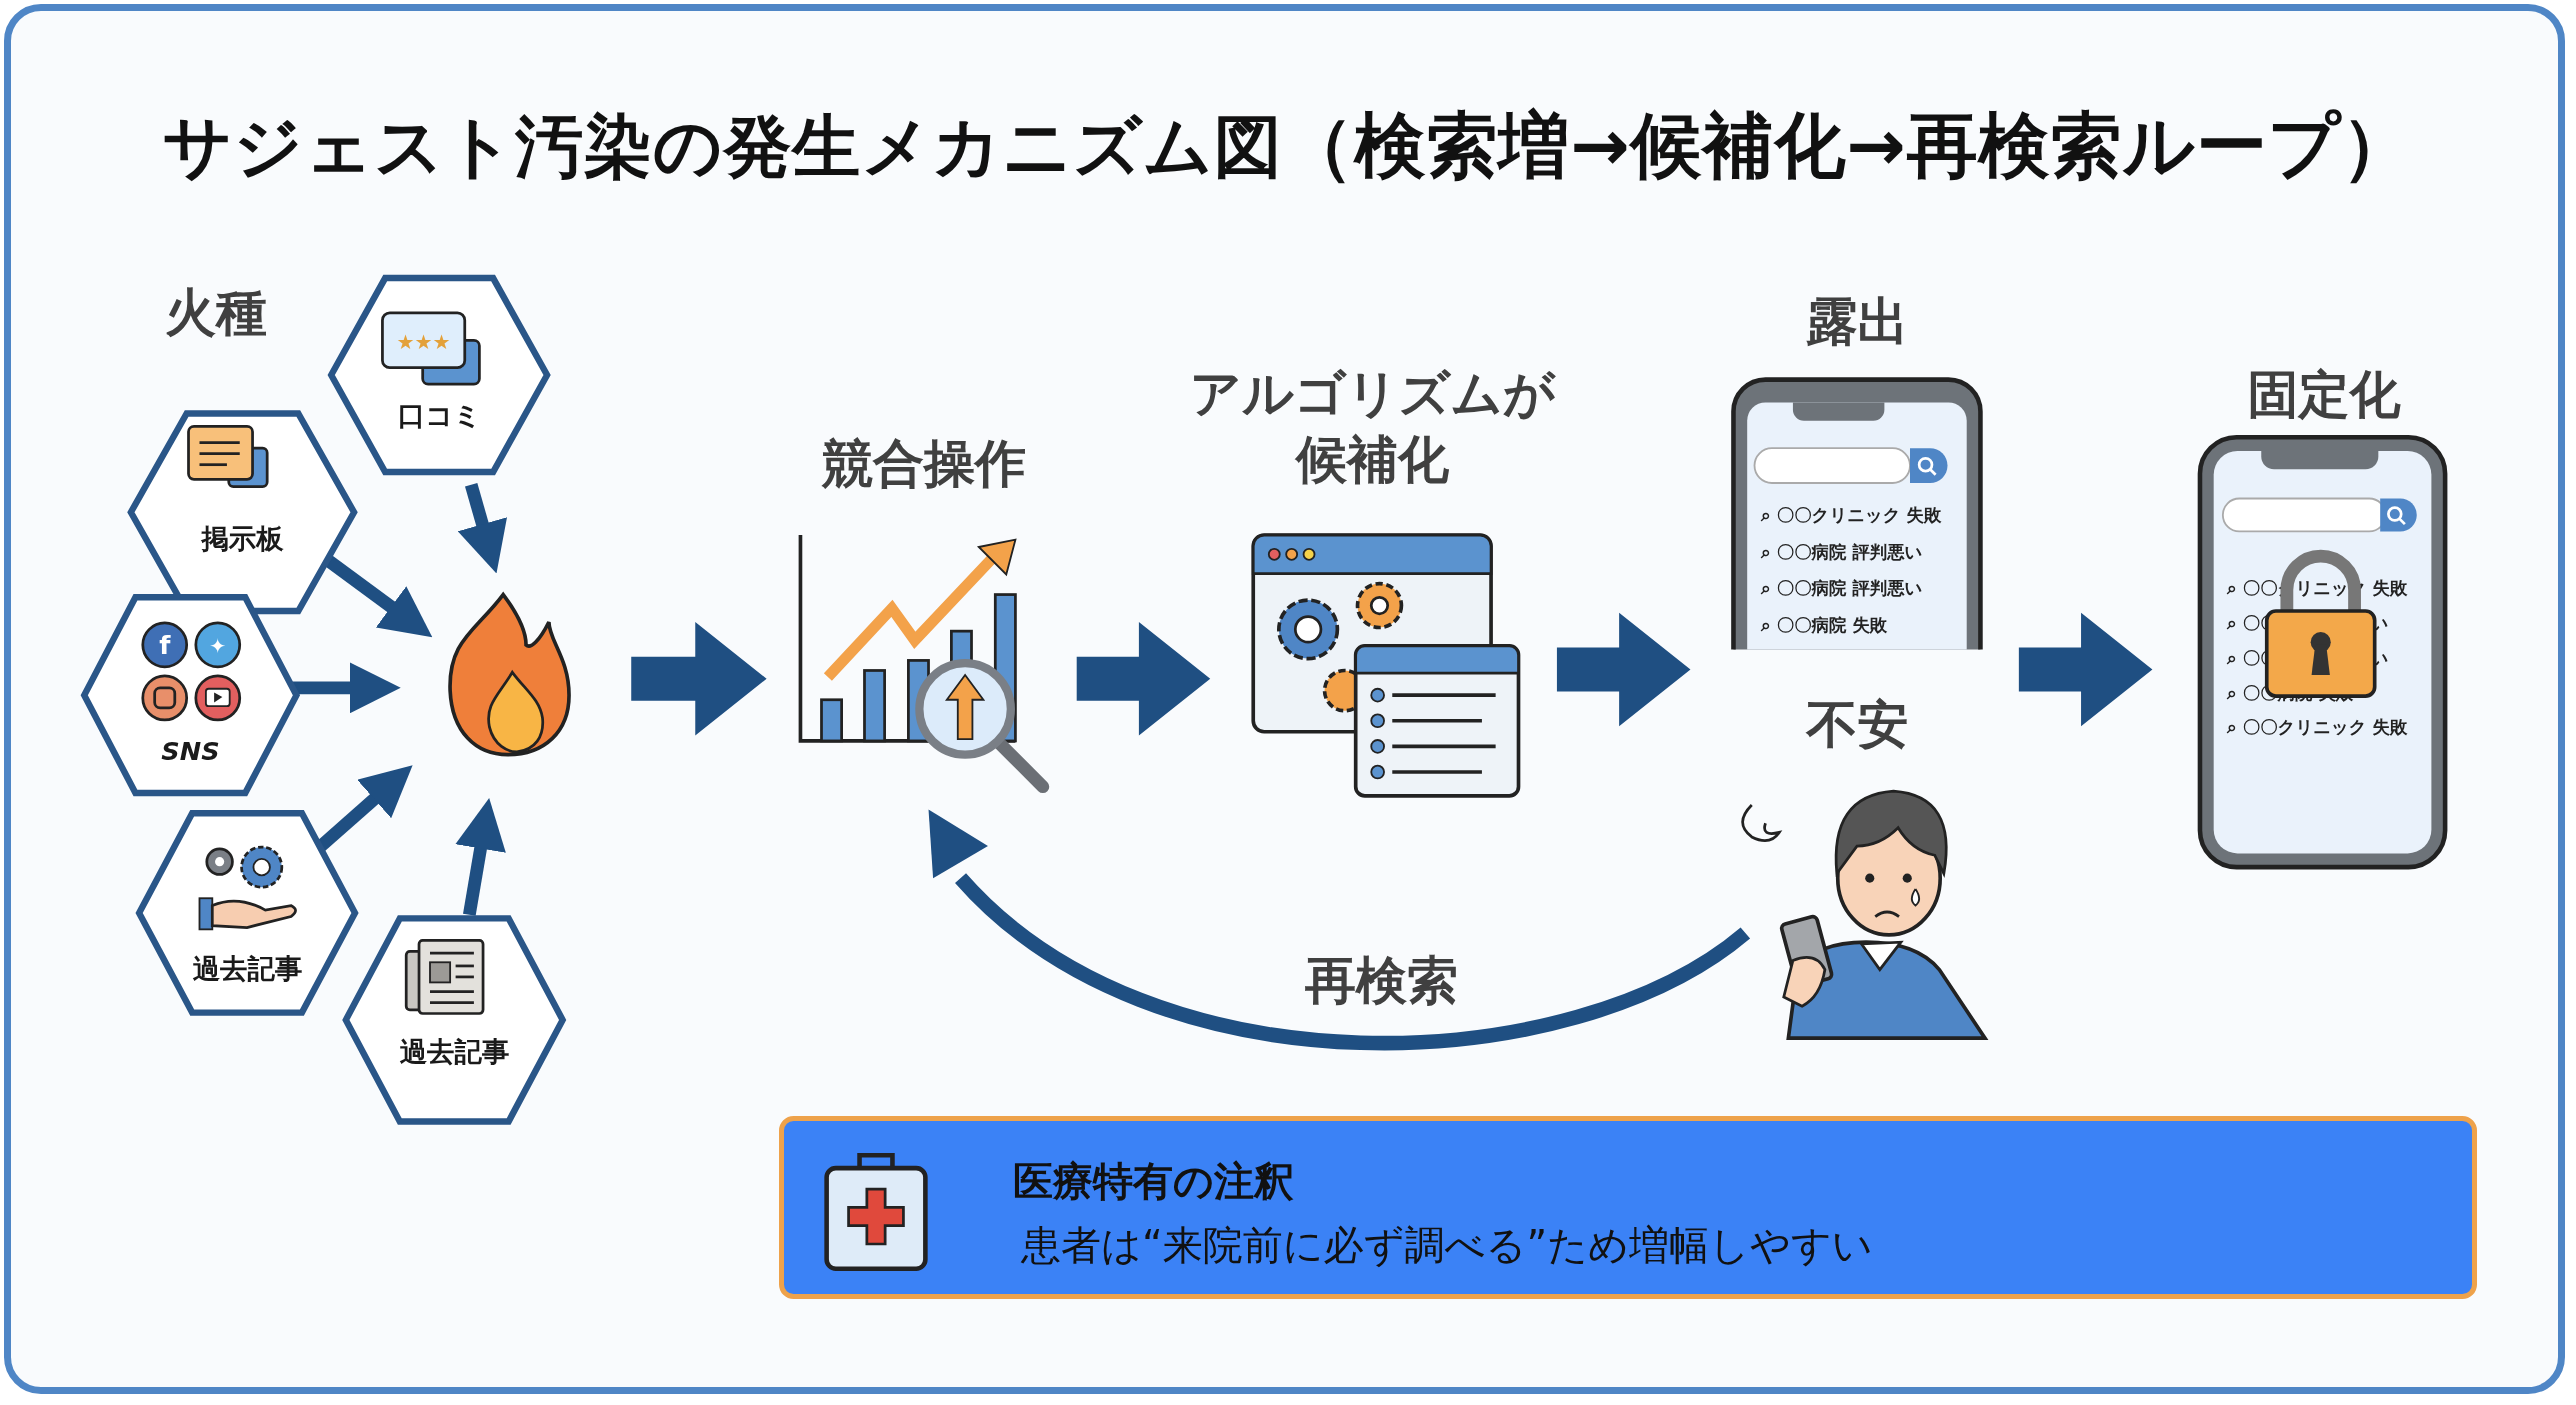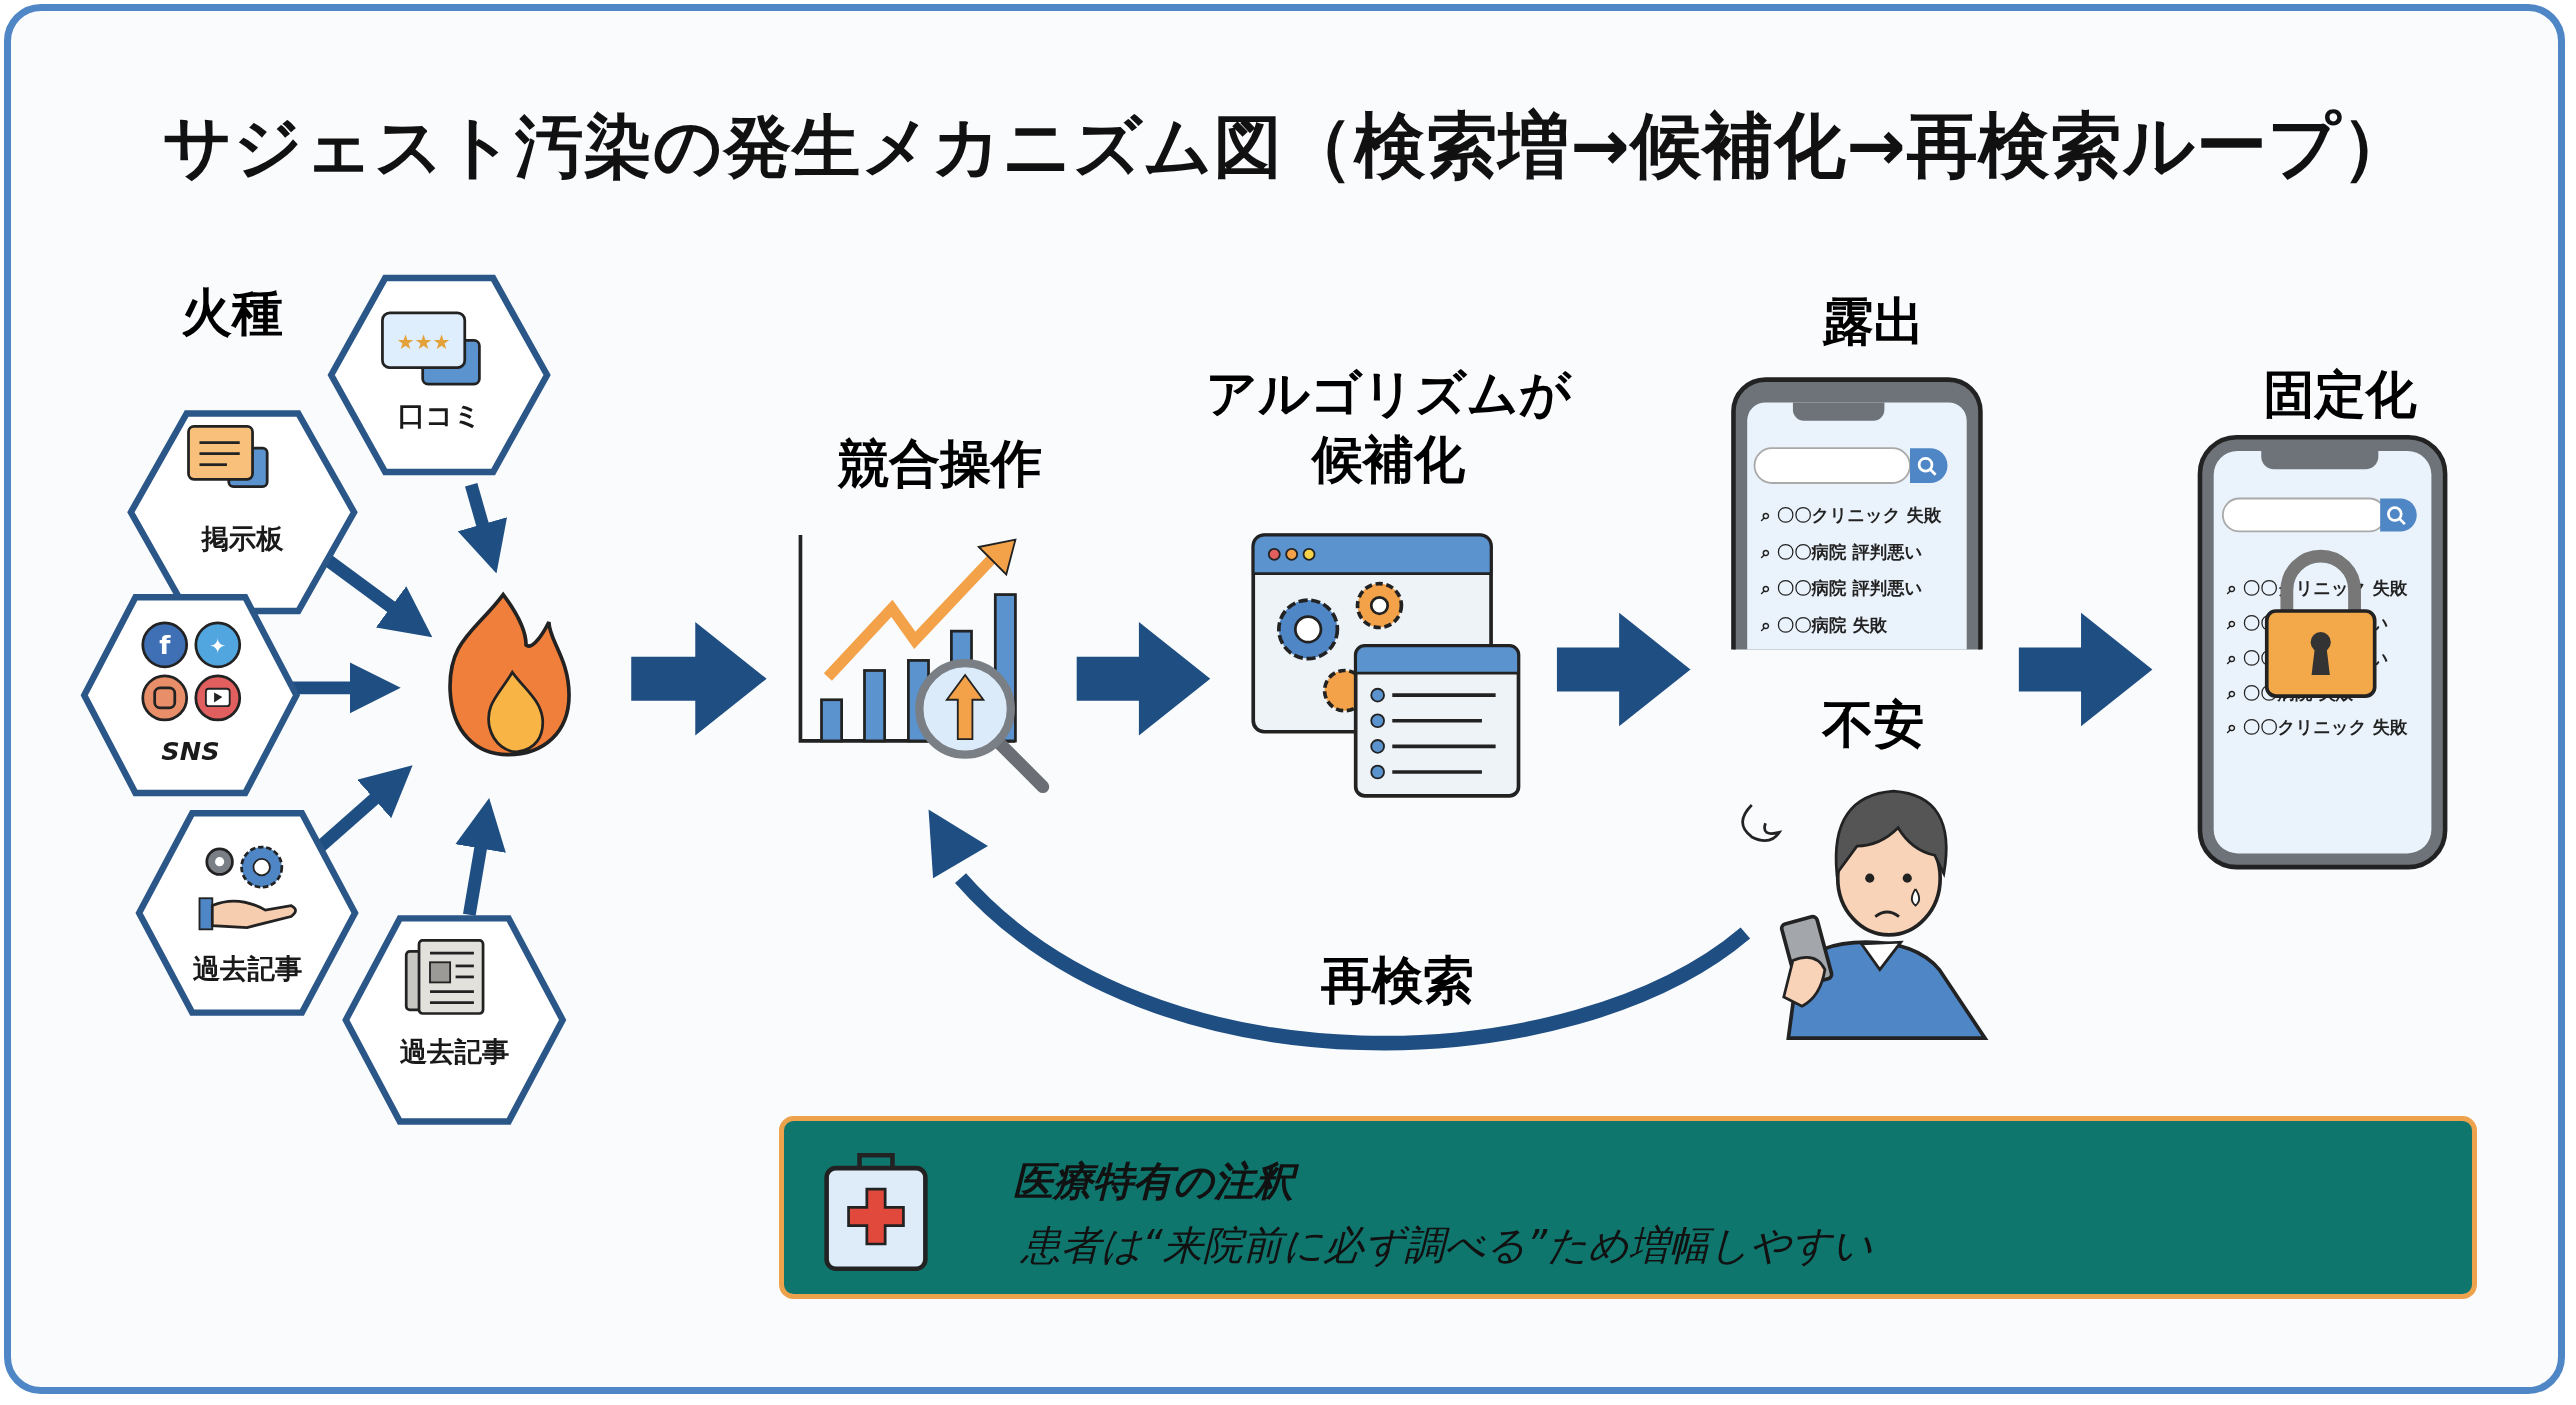--- a/index.html
+++ b/index.html
@@ -1,23 +1,23 @@
 <!DOCTYPE html>
 <html style="font-size:14.6px"><head>
 <meta charset="utf-8">
 <style>
   html,body{margin:0;padding:0;}
   body{width:2576px;height:1405px;background:#ffffff;font-family:"DejaVu Sans","Liberation Sans",sans-serif;position:relative;overflow:hidden;}
   .frame{position:absolute;left:3.7px;top:3.7px;width:2561px;height:1390px;border:7.3px solid #4f86c6;border-radius:37px;background:#f9fbfd;box-sizing:border-box;}
   .title{position:absolute;left:0;top:99px;width:2576px;text-align:center;font-size:68px;font-weight:bold;color:#111;letter-spacing:0.9px;}
   .title .sub{font-size:71px;}
-  .lbl{position:absolute;font-weight:bold;color:#000000;text-align:center;white-space:nowrap;margin-left:16px;}
+  .lbl{position:absolute;font-weight:bold;color:#404040;text-align:center;white-space:nowrap;}
   .hexlbl{position:absolute;font-weight:bold;color:#1a1a1a;font-size:27.4px;text-align:center;width:183px;}
   svg{position:absolute;overflow:visible;}
-  .note{position:absolute;left:779px;top:1116px;width:1698px;height:183px;box-sizing:border-box;border:5.5px solid #eea24b;border-radius:14.6px;background:#0f766e;font-style:italic;}
+  .note{position:absolute;left:779px;top:1116px;width:1698px;height:183px;box-sizing:border-box;border:5.5px solid #eea24b;border-radius:14.6px;background:#3b82f6;}
   .note-title{position:absolute;left:229px;top:33px;font-size:40px;font-weight:bold;color:#111;}
   .note-body{position:absolute;left:237px;top:97px;font-size:40px;color:#111;}
   .sugg{position:absolute;font-size:17.4px;color:#222;white-space:nowrap;font-weight:bold;}
 </style>
 </head>
 <body>
 
 <div class="frame"></div>
 
 <div class="title">

